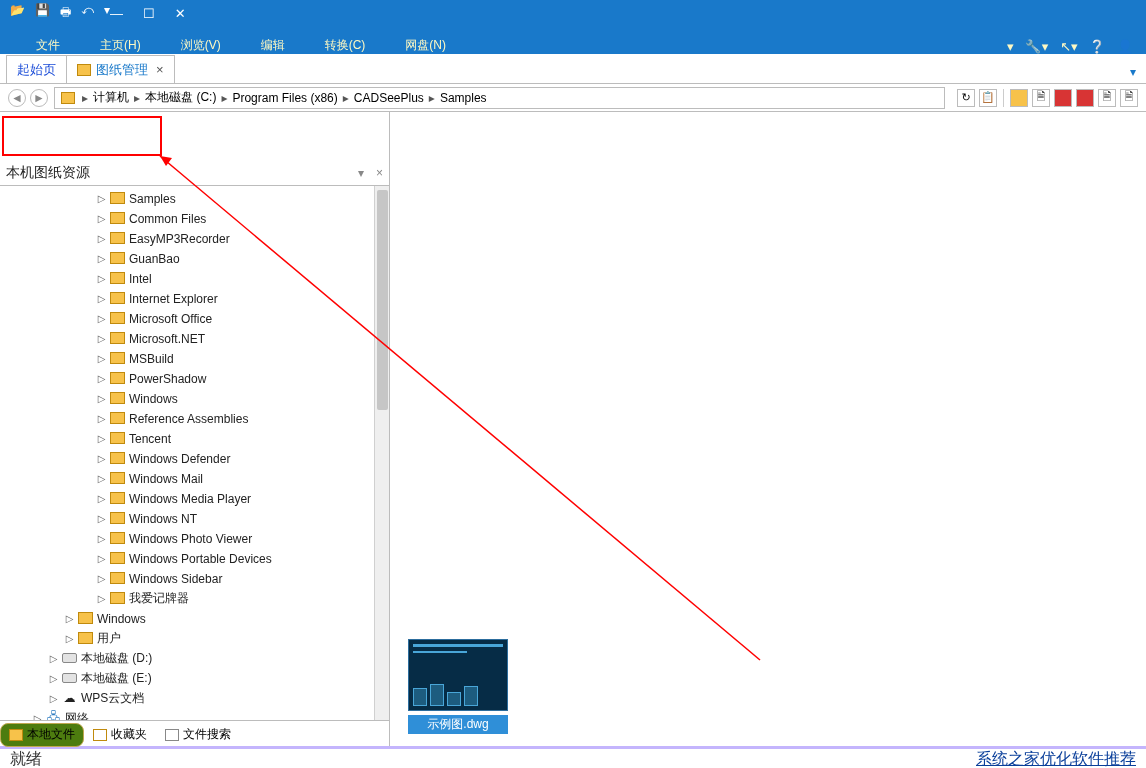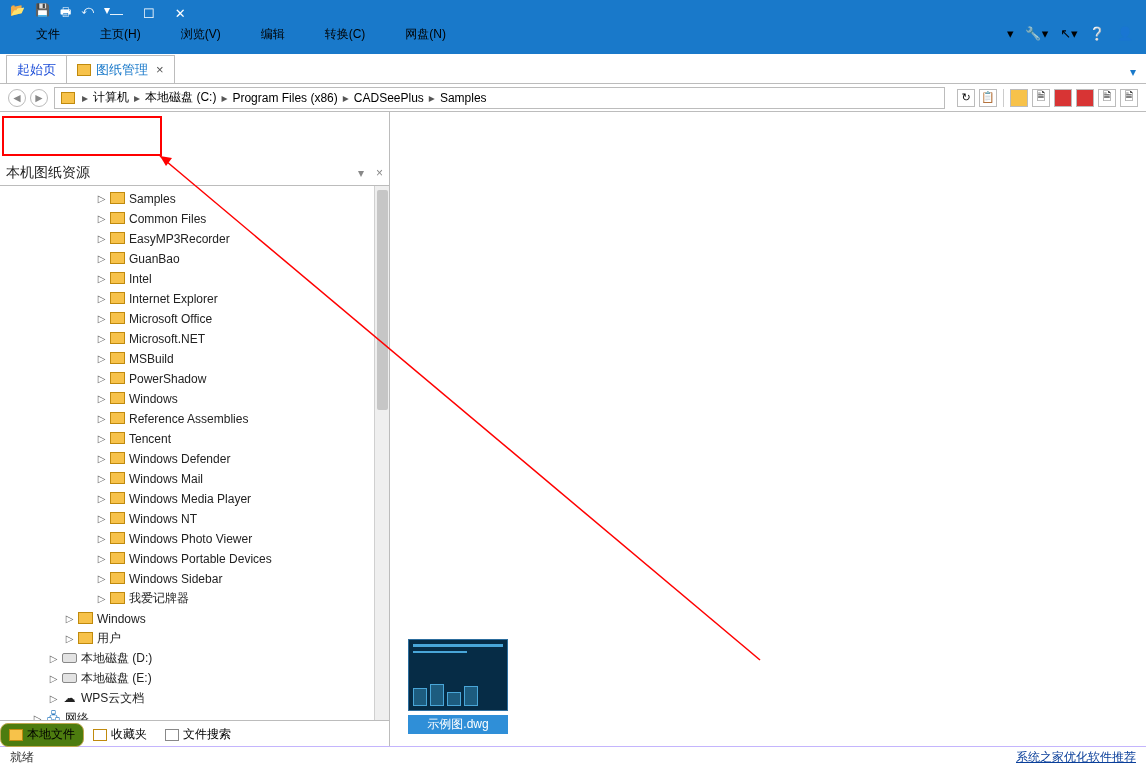--- a/index.html
+++ b/index.html
@@ -6,21 +6,21 @@
 html,body { width:1146px; height:768px; overflow:hidden; background:#fff; }
 
 
 #titlebar { height:26px; background:#1979ca; display:flex; align-items:center; color:#fff; font-size:12px; }
 #titlebar .quick { display:flex; gap:10px; padding-left:10px; }
 #titlebar .quick span { cursor:pointer; }
 #titlebar .title { flex:1; text-align:center; }
 #titlebar .winbtns { display:flex; gap:20px; padding-right:14px; font-size:13px; }
 #titlebar .winbtns span { cursor:pointer; }
 
-#menubar { height:28px; background:#1979ca; display:flex; align-items:flex-start; color:#000000; font-size:12px; padding-left:16px; }
+#menubar { height:28px; background:#1979ca; display:flex; align-items:flex-end; color:#fef9c3; font-size:12px; padding-left:16px; }
 #menubar .menu-item { padding:0 20px; cursor:pointer; }
 #menubar .spacer { flex:1; }
 #menubar .right-icons { display:flex; gap:12px; align-items:center; padding-right:12px; font-size:13px; }
 #menubar .right-icons span { cursor:pointer; }
 
 
 #doctab { height:30px; background:#fff; border-bottom:1px solid #bcbcbc; display:flex; align-items:flex-end; padding-left:6px; }
 #doctab .tab { display:flex; align-items:center; height:28px; border:1px solid #bcbcbc; border-bottom:none; background:#fff; font-size:13px; padding:0 10px; margin-right:-1px; cursor:pointer; }
 #doctab .tab.active { color:#1979ca; }
 #doctab .tab.inactive { color:#1d4ed8; }
@@ -68,21 +68,21 @@
 #content { flex:1; background:#fff; display:flex; align-items:flex-end; padding:12px 18px; }
 .file-item { width:100px; display:flex; flex-direction:column; align-items:center; cursor:pointer; }
 .file-thumb { width:100px; height:72px; background:#062c46; border:1px solid #2c6d9d; display:flex; flex-direction:column; padding:4px; }
 .file-thumb .bar { height:3px; background:#49a6d8; margin-bottom:4px; }
 .file-thumb .bar2 { height:2px; width:60%; background:#49a6d8; margin-bottom:4px; }
 .file-thumb .body { flex:1; display:flex; align-items:flex-end; gap:3px; }
 .file-thumb .body span { width:14px; background:#1d5c7f; border:1px solid #49a6d8; }
 .file-name { margin-top:4px; width:100px; text-align:center; font-size:12px; color:#fff; background:#2f8fd8; padding:1px 0; }
 
 
-#status { height:22px; border-top:1px solid #c4b5fd; display:flex; align-items:center; font-size:12px; color:#333; padding:0 10px; }
+#status { height:22px; border-top:3px solid #c4b5fd; display:flex; align-items:flex-start; font-size:16px; color:#333; padding:0 10px; }
 #status .sp { flex:1; }
 #status .link { color:#0a3f9a; text-decoration:underline; cursor:pointer; }
 
 
 #annot { position:absolute; left:2px; top:116px; width:160px; height:40px; border:2px solid red; pointer-events:none; z-index:50; }
 #annot-line { position:absolute; pointer-events:none; z-index:49; }
 
 .scrollbar-v { position:absolute; right:0; top:0; width:15px; height:100%; background:#efefef; border-left:1px solid #d0d0d0; }
 .scrollbar-v .thumb { position:absolute; left:2px; width:11px; background:#c6c6c6; border-radius:2px; }
 </style>

